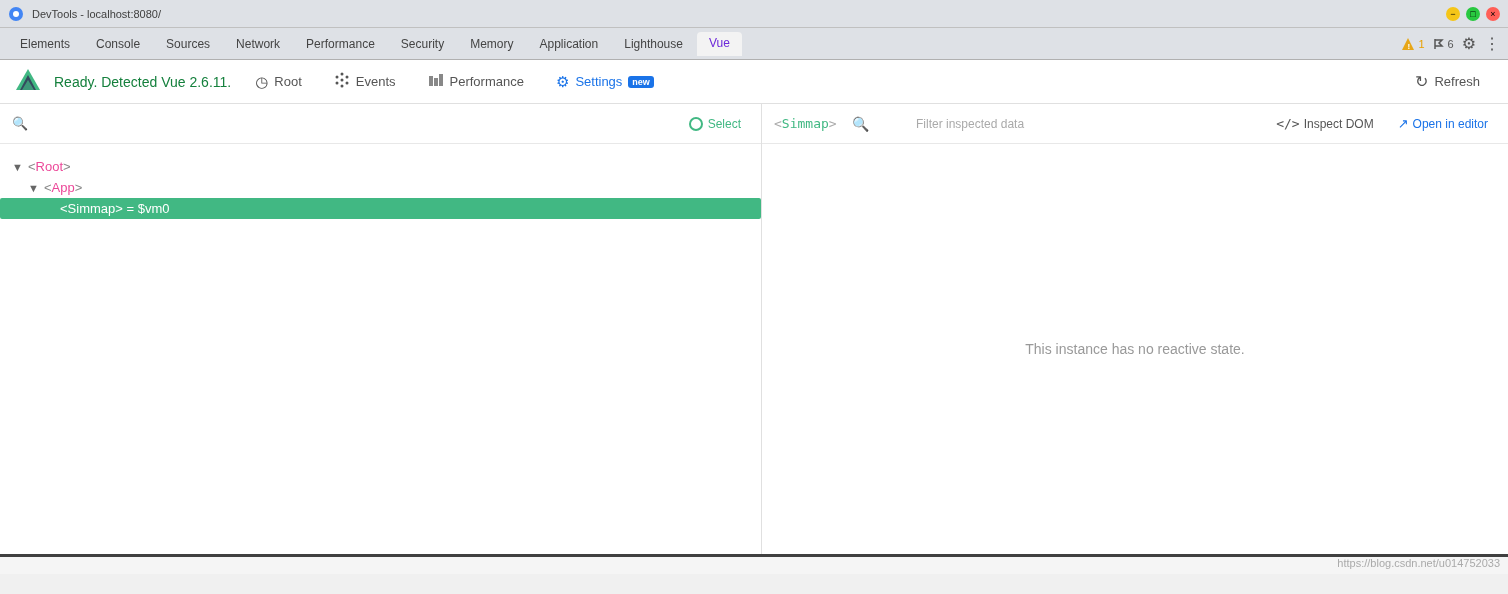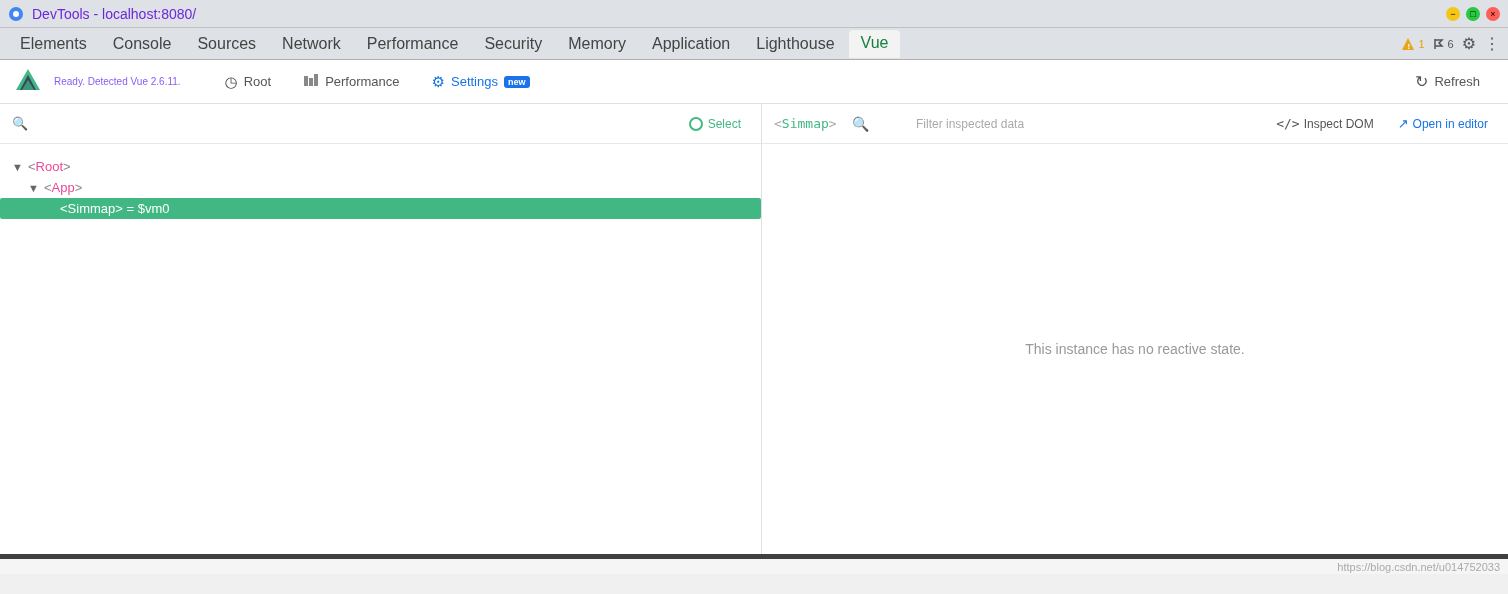--- a/index.html
+++ b/index.html
@@ -14,22 +14,22 @@
       height: 28px;
       padding: 0 8px;
       border-bottom: 1px solid #c0c0c0;
     }
     .title-bar-left {
       display: flex;
       align-items: center;
       gap: 8px;
     }
     .title-bar-title {
-      font-size: 14px;
-      color: #6d28d9;
+      font-size: 11px;
+      color: #404040;
     }
     .title-bar-controls {
       display: flex;
       gap: 6px;
     }
     .title-bar-btn {
       width: 14px;
       height: 14px;
       border-radius: 50%;
       border: none;
@@ -48,30 +48,30 @@
       display: flex;
       align-items: center;
       background: #dee1e6;
       height: 32px;
       padding: 0 8px;
       gap: 2px;
       border-bottom: 1px solid #b0b0b0;
     }
     .devtools-tab {
       padding: 4px 12px;
-      font-size: 16px;
+      font-size: 12px;
       color: #444;
       cursor: pointer;
       border-radius: 4px 4px 0 0;
       white-space: nowrap;
       user-select: none;
     }
     .devtools-tab.active {
       background: #f3f3f3;
-      color: #15803d;
+      color: #6d28d9;
       border-bottom: 2px solid transparent;
     }
     .devtools-tab-icons {
       margin-left: auto;
       display: flex;
       align-items: center;
       gap: 8px;
     }
     .warn-badge {
       display: flex;
@@ -97,24 +97,24 @@
       border-bottom: 1px solid #e0e0e0;
       padding: 0 12px;
       gap: 0;
     }
     .vue-logo {
       width: 32px;
       height: 32px;
       margin-right: 10px;
     }
     .vue-status {
-      color: #8b5cf6;
-      font-size: 10px;
+      color: #15803d;
+      font-size: 14px;
       font-weight: 500;
-      margin-right: 28px;
+      margin-right: 8px;
       white-space: nowrap;
     }
     .vue-nav {
       display: flex;
       align-items: center;
       flex: 1;
       gap: 0;
       height: 44px;
     }
     .vue-nav-item {
@@ -300,23 +300,23 @@
     }
     .empty-state {
       color: #999;
       font-size: 14px;
     }
 
     
     .status-bar {
       height: 20px;
       background: #f5f5f5;
-      border-top: 5px solid #404040;
-      display: flex;
-      align-items: center;
+      border-top: 3px solid #404040;
+      display: flex;
+      align-items: flex-start;
       padding: 0 8px;
       font-size: 11px;
       color: #aaa;
       justify-content: flex-end;
     }
 
     
     .dropdown-arrow {
       font-size: 10px;
       color: #888;
@@ -384,20 +384,34 @@
   <span class="vue-status">Ready. Detected Vue 2.6.11.</span>
 
   <div class="vue-nav">
 
 
     <div class="vue-nav-item">
       <span style="font-size:15px;">◷</span>
       <span>Root</span>
     </div>
 
+    <div class="vue-nav-item">
+      <span>
+        <svg width="16" height="16" viewBox="0 0 16 16">
+          <circle cx="8" cy="8" r="1.5" fill="#555"></circle>
+          <circle cx="3" cy="5" r="1.5" fill="#555"></circle>
+          <circle cx="13" cy="5" r="1.5" fill="#555"></circle>
+          <circle cx="3" cy="11" r="1.5" fill="#555"></circle>
+          <circle cx="13" cy="11" r="1.5" fill="#555"></circle>
+          <circle cx="8" cy="2" r="1.5" fill="#555"></circle>
+          <circle cx="8" cy="14" r="1.5" fill="#555"></circle>
+        </svg>
+      </span>
+      <span>Events</span>
+    </div>
 
 
     <div class="vue-nav-item">
       <span>
         <svg width="16" height="16" viewBox="0 0 16 16">
           <rect x="1" y="4" width="4" height="10" fill="#555" opacity="0.7"></rect>
           <rect x="6" y="6" width="4" height="8" fill="#555" opacity="0.7"></rect>
           <rect x="11" y="2" width="4" height="12" fill="#555" opacity="0.7"></rect>
         </svg>
       </span>

